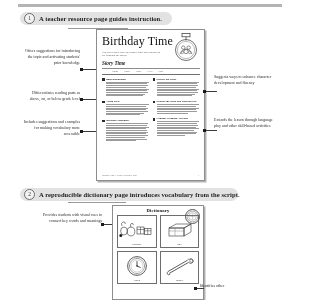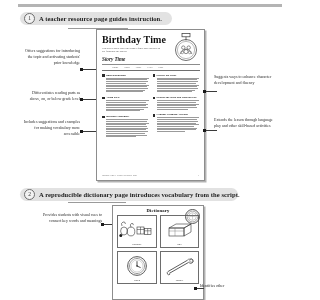--- a/index.html
+++ b/index.html
@@ -77,22 +77,22 @@
     border: 0.8px solid #8d8d8d;
     box-shadow: 1.5px 1.5px 0 rgba(0,0,0,0.30);
     box-sizing: border-box;
     overflow: hidden;
   }
   #page-1 { left: 96px; top: 29px; width: 109px; height: 152px; }
 
   .doc-inner { position: absolute; inset: 0; padding: 4px 5px; }
 
   .doc-title {
-    font-size: 10px;
-    font-weight: bold;
+    font-size: 12px;
+    font-weight: normal;
     color: #111;
     letter-spacing: 0.1px;
     margin: 0 0 1.5px 0;
   }
   .doc-sub {
     font-size: 2.4px;
     color: #4a4a4a;
     line-height: 1.45;
     width: 60px;
     margin-bottom: 3px;

